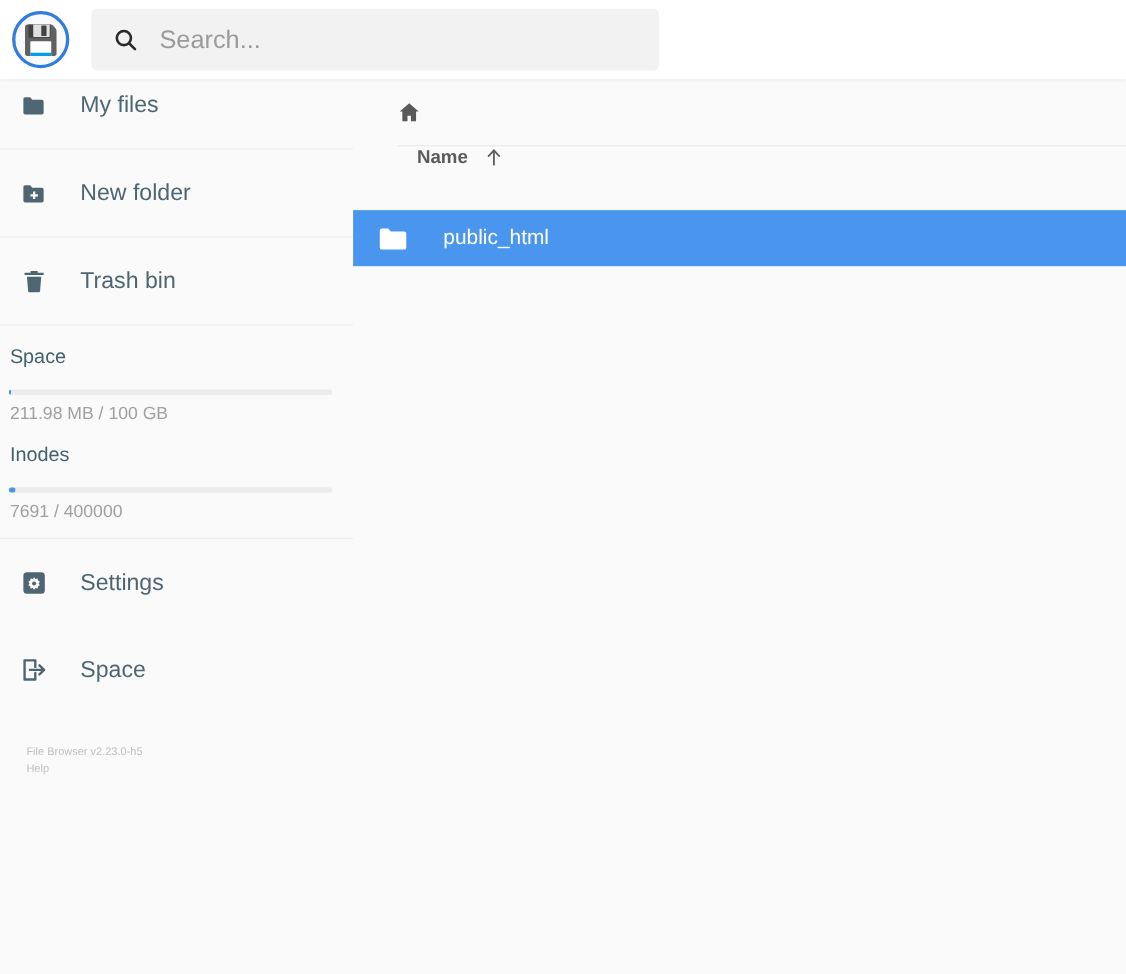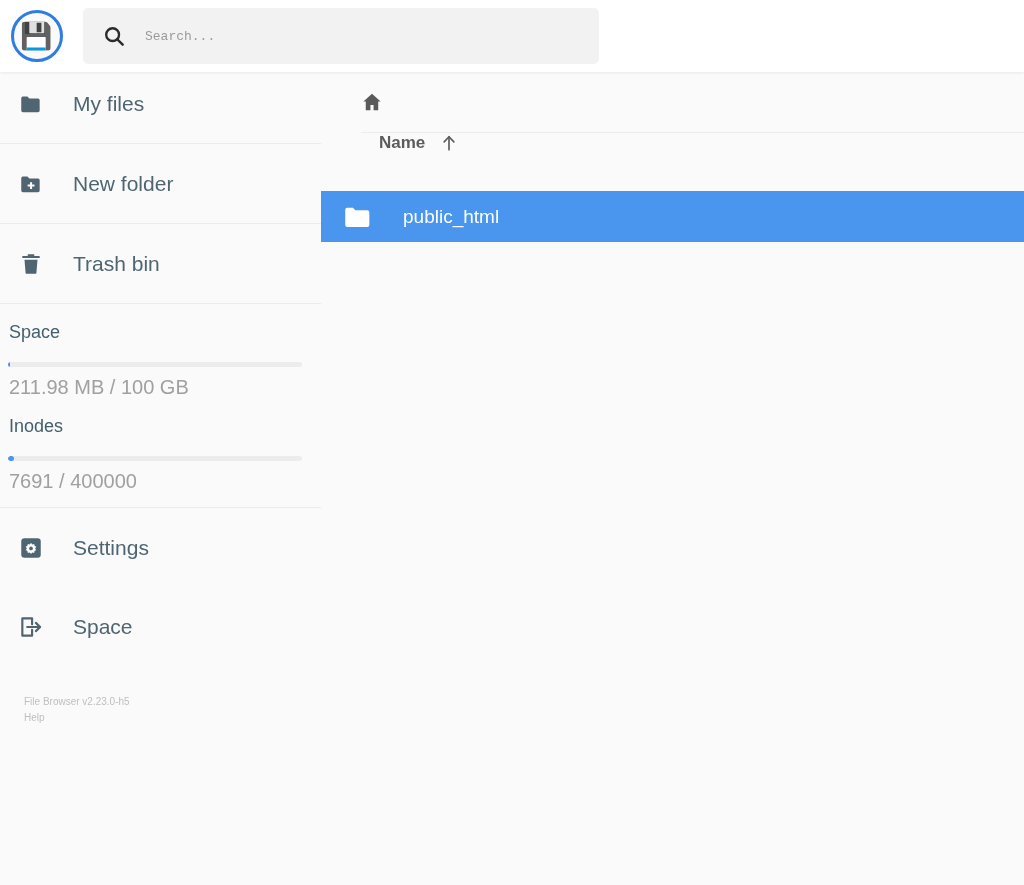--- a/index.html
+++ b/index.html
@@ -33,28 +33,28 @@
 
   .search-box {
     margin-left:17px;
     width:516px; height:56px;
     background:#F2F2F2; border-radius:5px;
     display:flex; align-items:center; padding:0 20px;
   }
   .search-icon { width:22px; height:22px; flex:none; color:#2B2B2B; }
   .search-input {
     border:none; outline:none; background:transparent;
-    margin-left:20px; font-size:13px; color:#3A3A3A;
-    font-family:Liberation Mono, monospace; width:430px;
+    margin-left:20px; font-size:23px; color:#3A3A3A;
+    font-family:Liberation Sans, sans-serif; width:430px;
   }
   .search-input::placeholder { color:#9A9A9A; }
 
   
   .sidebar {
-    position:absolute; top:64px; left:0; width:321px; height:813px;
+    position:absolute; top:56px; left:0; width:321px; height:813px;
     background:#FAFAFA;
   }
   .nav-group { border-bottom:1px solid #ECECEC; }
   .nav-group.no-rule { border-bottom:none; }
   .nav-item {
     display:flex; align-items:center;
     height:79px; padding-left:18px;
     cursor:pointer; color:#4F6672;
   }
   .nav-ico {
@@ -70,21 +70,21 @@
   .usage-block { padding:18px 20px 14px 8px; }
   .usage-title {
     font-size:18px; font-weight:normal; color:#44606E;
     margin-bottom:19px; padding-left:1px;
   }
   .bar-track {
     height:5px; width:294px; background:#ECECEC; border-radius:3px;
     overflow:hidden; margin-bottom:9px;
   }
   .bar-fill { height:100%; background:#4A96EE; border-radius:3px; }
-  .usage-text { font-size:20px; color:#A0A0A0; padding-left:1px; }
+  .usage-text { font-size:16px; color:#A0A0A0; padding-left:1px; }
   .usage-spacer { height:17px; }
 
   
   .foot { padding:28px 0 0 24px; }
   .foot-line { font-size:10px; color:#BFBFBF; line-height:1.55; }
   .foot-link { cursor:pointer; }
 
   
   .main {
     position:absolute; top:72px; left:321px;

